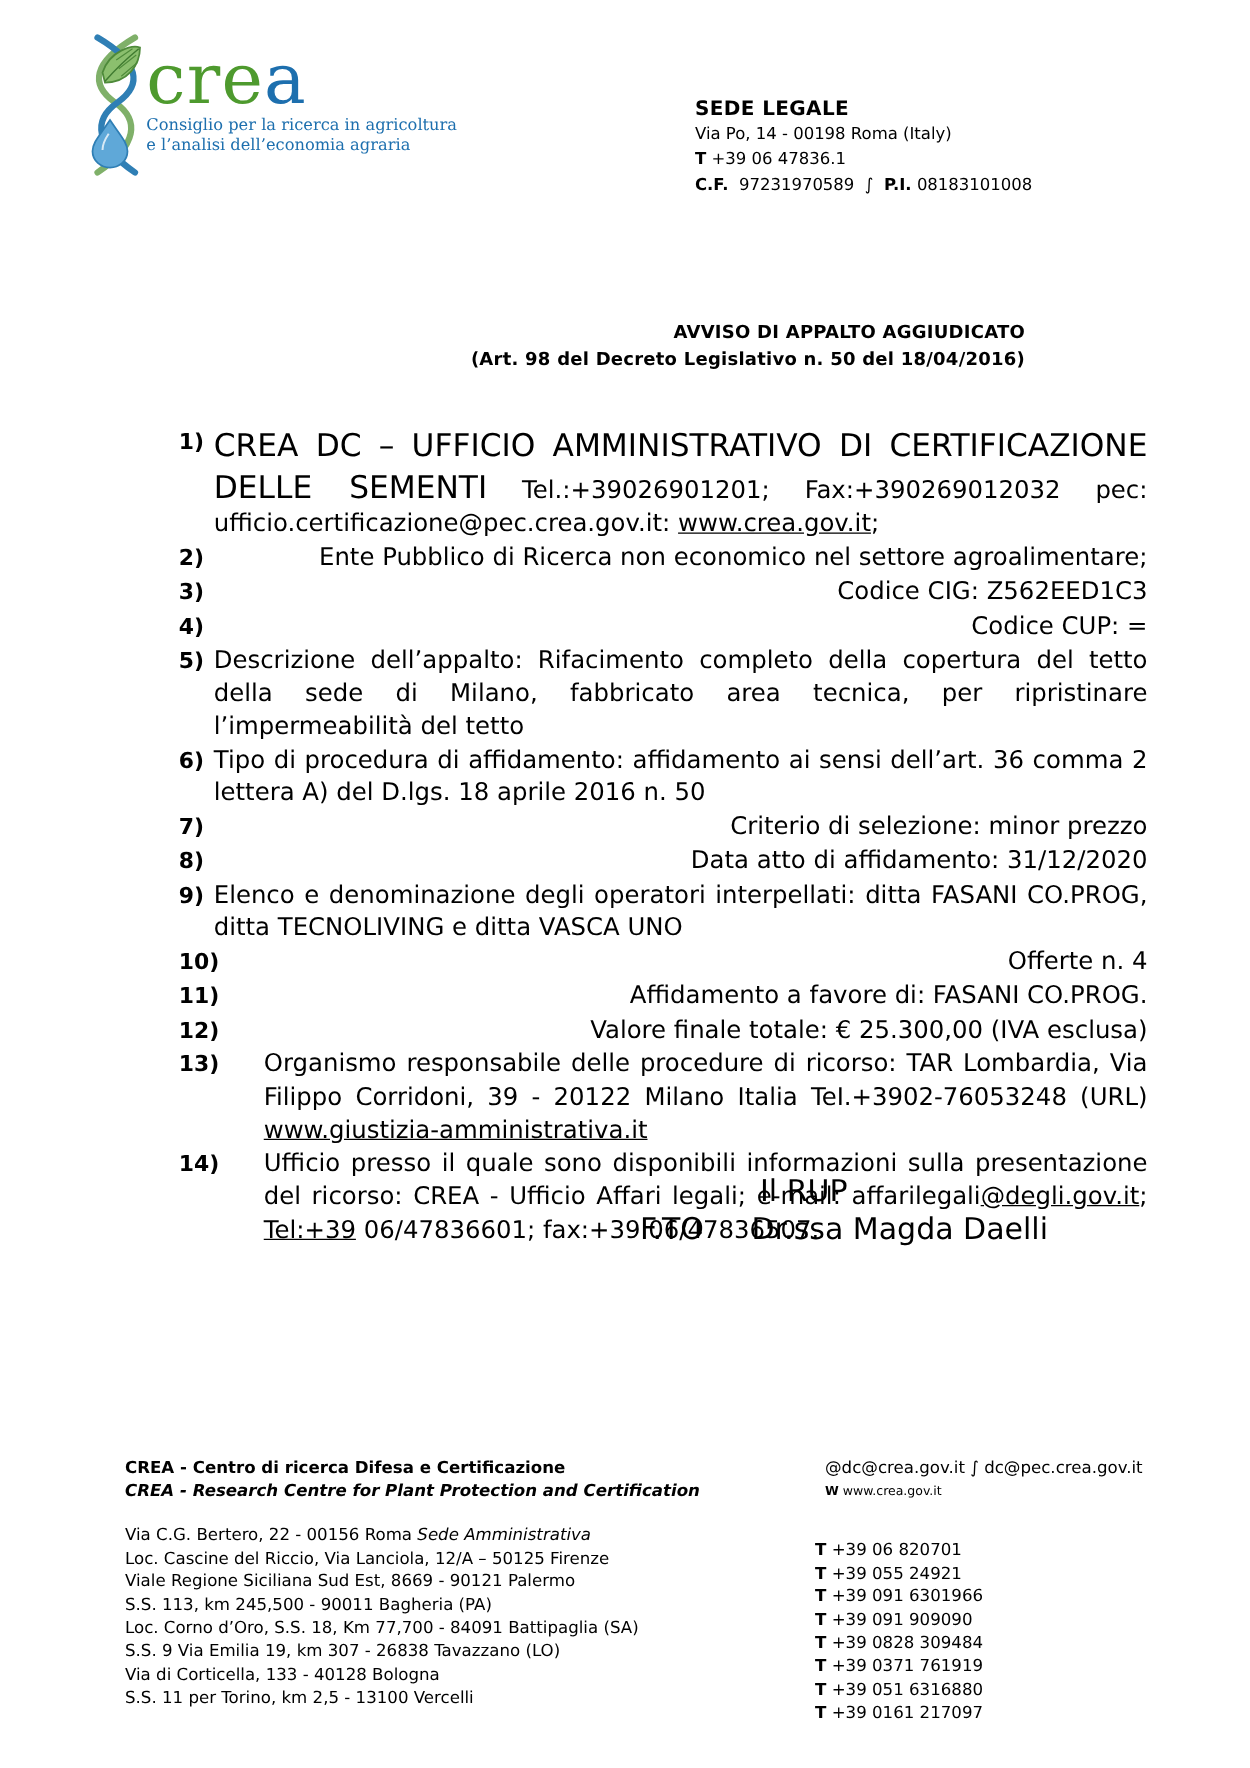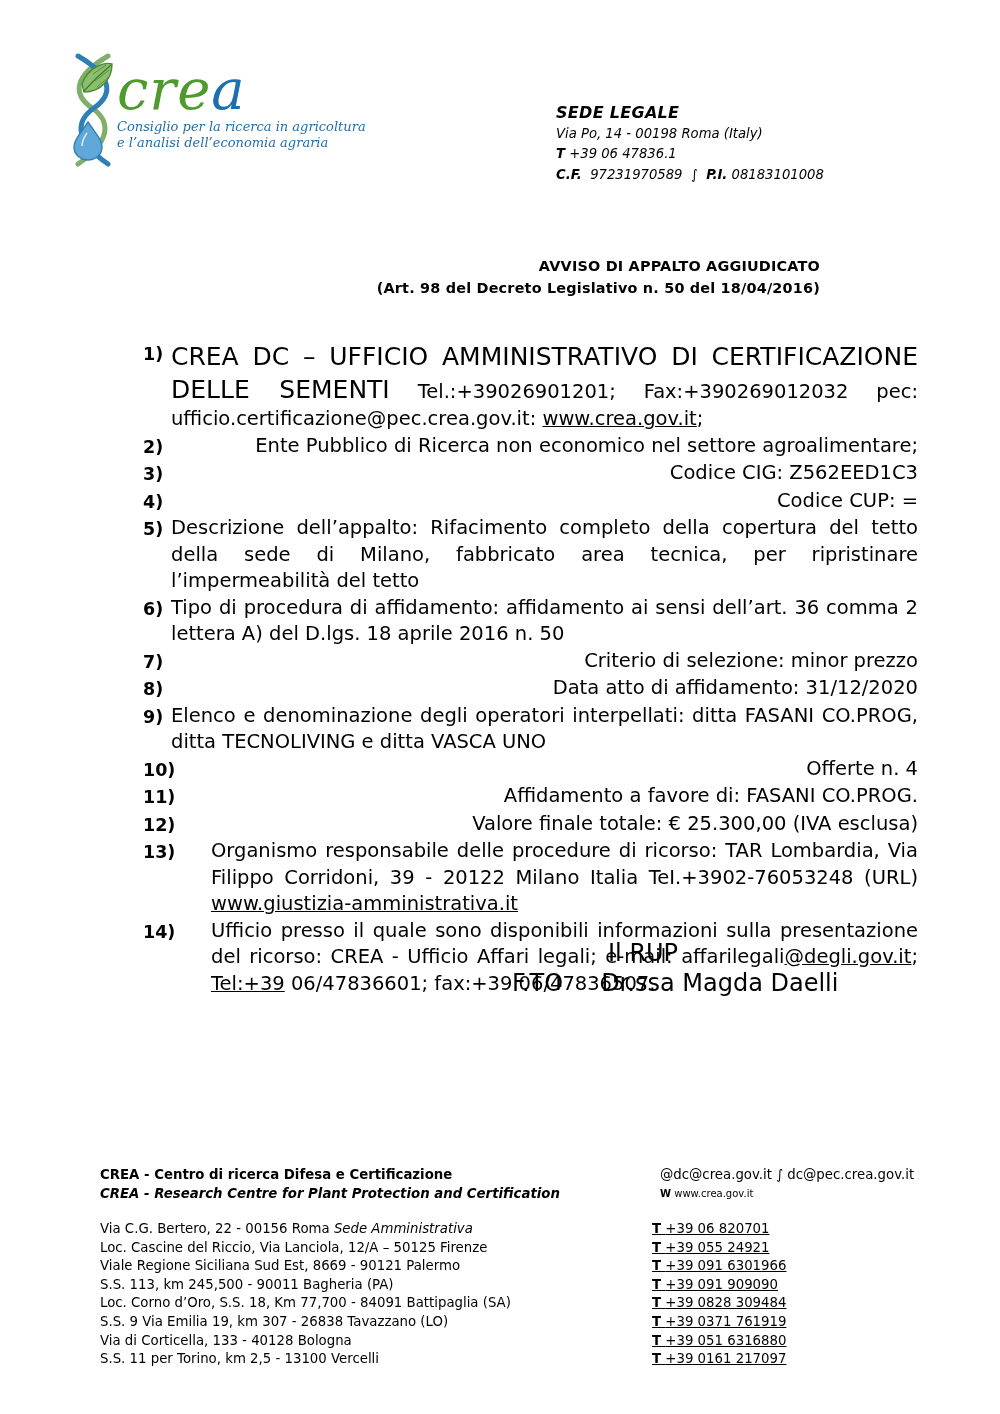--- a/index.html
+++ b/index.html
@@ -12,25 +12,24 @@
     height: 1414px;
     position: relative;
     font-family: "DejaVu Sans", sans-serif;
     color: #000000;
     overflow: hidden;
   }
 
   
   .header {
     position: absolute;
-    top: 50px;
+    top: 24px;
     left: 0;
     width: 1000px;
     height: 140px;
-    font-style: italic;
   }
   .logo-wrap {
     position: absolute;
     left: 62px;
     top: 0px;
     width: 240px;
     height: 125px;
   }
   .logo-mark {
     position: absolute;
@@ -167,21 +166,21 @@
 
   .footer-table {
     position: relative;
     margin-top: 14px;
     font-size: 13.3px;
     line-height: 18.6px;
   }
   .ft-row { position: relative; height: 18.6px; }
   .ft-addr { position: absolute; left: 0; top: 0; white-space: nowrap; }
   .ft-addr .ital { font-style: italic; }
-  .ft-tel { position: absolute; left: 552px; top: 0; white-space: nowrap; text-decoration: underline; }
+  .ft-tel { position: absolute; left: 552px; top: 12px; white-space: nowrap; }
   .ft-tel b { font-weight: bold; }
 </style>
 </head>
 <body>
 
 <div class="header">
 
   <div class="logo-wrap">
     <div class="logo-mark">
       <svg width="62" height="120" viewBox="0 0 62 120" xmlns="http://www.w3.org/2000/svg">

